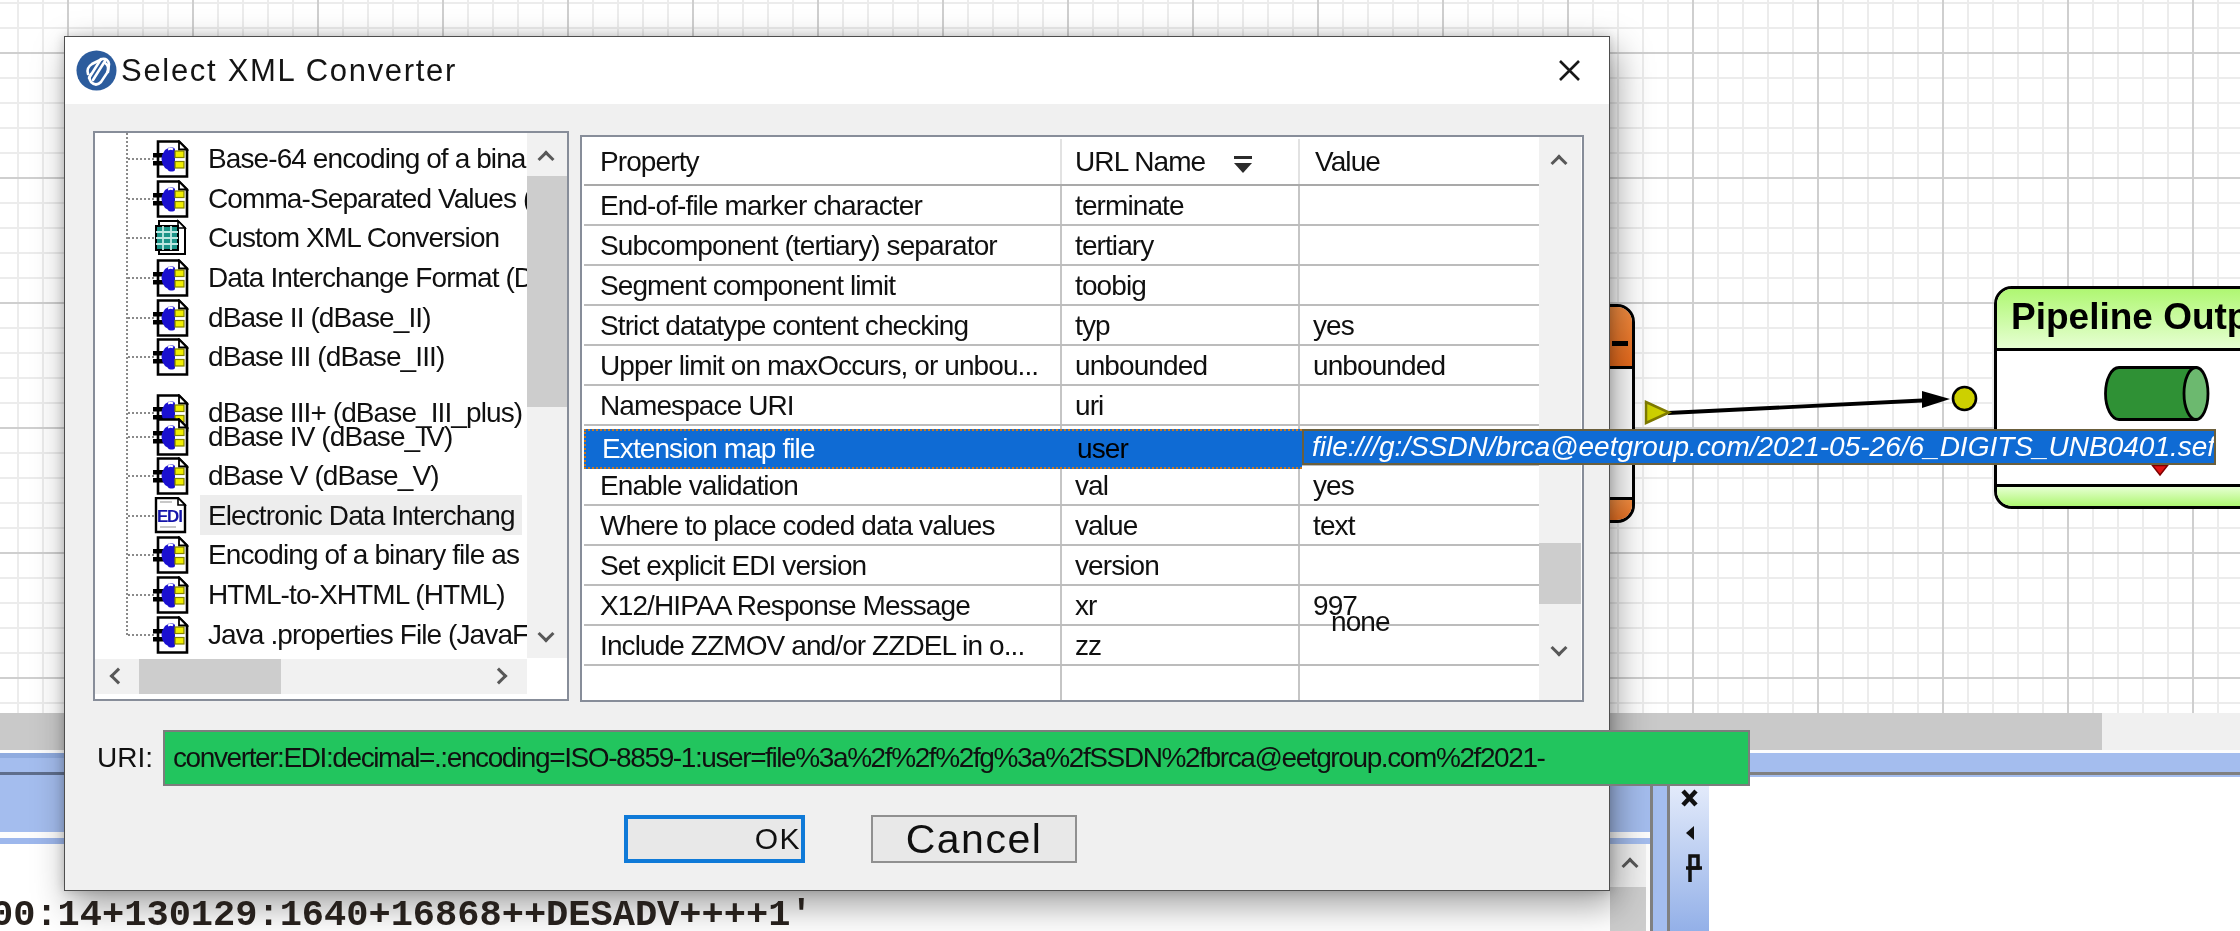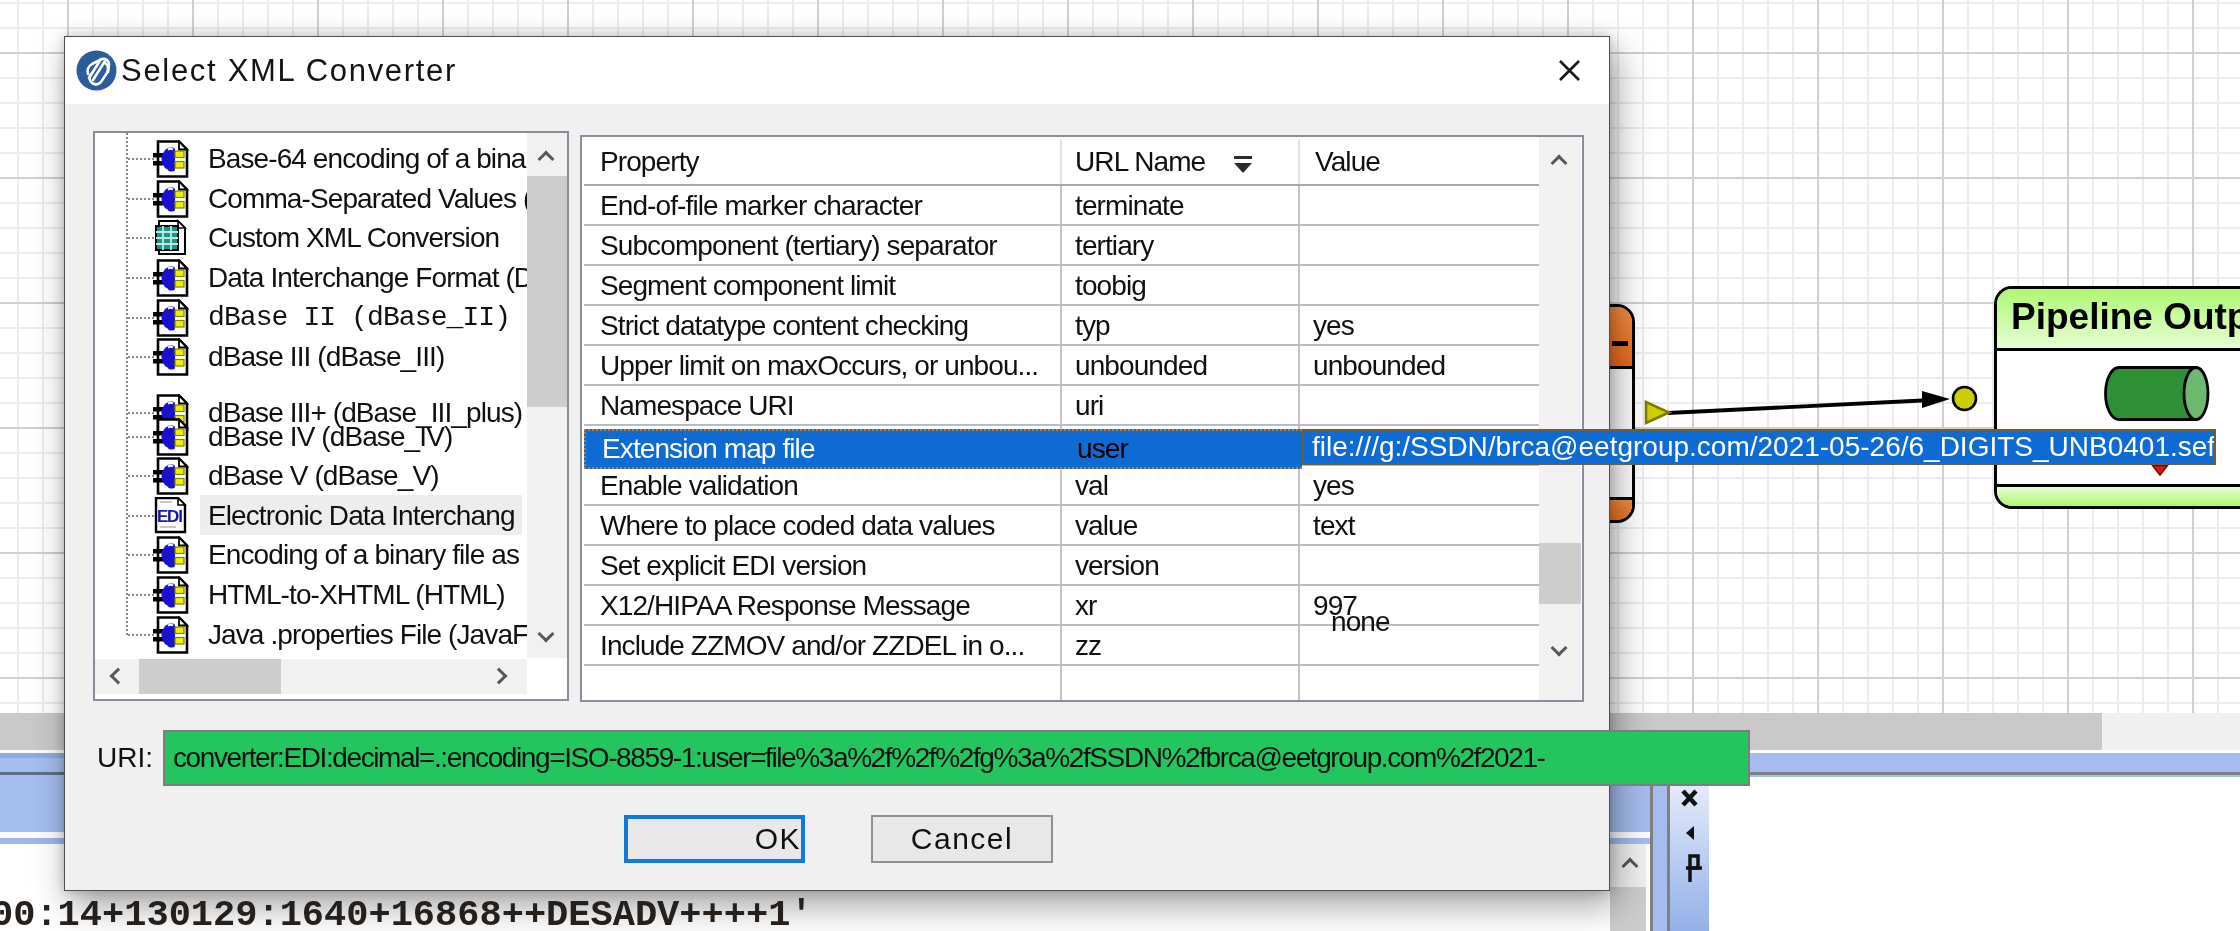--- a/index.html
+++ b/index.html
@@ -180,21 +180,21 @@
                 <rect x="1" y="13" width="13" height="4.5" fill="#000"></rect>
                 <rect x="1" y="21" width="13" height="4.5" fill="#000"></rect>
                 <path d="M13 10 q-7 9 0 18 l4 2.5 v-23 z" fill="#1a10d0"></path>
                 <rect x="16" y="7.5" width="7" height="24" rx="2.5" fill="#1a10d0"></rect>
                 <path d="M16 9.5 q3-1.5 5 0" stroke="#fff" stroke-width="2" fill="none"></path>
                 <rect x="23" y="11" width="9" height="6.5" fill="#f0ee00" stroke="#808000" stroke-width="1.2"></rect>
                 <rect x="23" y="21.5" width="9" height="6.5" fill="#f0ee00" stroke="#808000" stroke-width="1.2"></rect>
               </svg></span>
             <span class="tlab">Data Interchange Format (D</span>
           </div>
-      <div class="trow" style="top:165px;font-family:Liberation Mono, monospace;">
+      <div class="trow" style="top:165px;">
             <div class="doth" style="top:19px;"></div>
             <span class="ticon"><svg width="37" height="38" viewBox="0 0 37 38">
                 <path d="M6 1.5 h21 l8 8 v27 h-29 z" fill="#fff" stroke="#000" stroke-width="2.6"></path>
                 <path d="M27 1.5 l8 8 h-8 z" fill="#fff" stroke="#000" stroke-width="1.8"></path>
                 <rect x="1" y="13" width="13" height="4.5" fill="#000"></rect>
                 <rect x="1" y="21" width="13" height="4.5" fill="#000"></rect>
                 <path d="M13 10 q-7 9 0 18 l4 2.5 v-23 z" fill="#1a10d0"></path>
                 <rect x="16" y="7.5" width="7" height="24" rx="2.5" fill="#1a10d0"></rect>
                 <path d="M16 9.5 q3-1.5 5 0" stroke="#fff" stroke-width="2" fill="none"></path>
                 <rect x="23" y="11" width="9" height="6.5" fill="#f0ee00" stroke="#808000" stroke-width="1.2"></rect>
@@ -391,19 +391,19 @@
       <div class="abs sbtrack" style="left:957px;top:0;width:42px;height:563px;"></div>
       <div class="abs sbthumb" style="left:957px;top:406px;width:42px;height:61px;"></div>
       <span class="chev up" style="left:971px;top:20px;"></span>
       <span class="chev down" style="left:971px;top:505px;"></span>
     </div>
     <div class="abs" style="left:32px;top:693px;width:66px;height:56px;line-height:56px;font-size:28px;color:#101010;">URI:</div>
     <div class="abs" style="left:98px;top:693px;width:1587px;height:56px;border:2px solid #7d7d7d;background:#22c55e;overflow:hidden;">
       <div style="margin-left:8px;line-height:52px;font-size:28px;letter-spacing:-1.4px;color:#101010;white-space:nowrap;">converter:EDI:decimal=.:encoding=ISO-8859-1:user=file%3a%2f%2f%2fg%3a%2fSSDN%2fbrca@eetgroup.com%2f2021-</div>
     </div>
     <div class="abs" style="left:559px;top:778px;width:181px;height:48px;border:4px solid #0f7ad8;background:#e8e8e8;text-align:right;line-height:40px;font-size:30px;letter-spacing:1.5px;color:#101010;">OK</div>
-    <div class="abs" style="left:806px;top:778px;width:182px;height:48px;border:2px solid #909090;background:#e8e8e8;text-align:center;line-height:44px;font-size:30px;letter-spacing:1.5px;color:#101010;">Cancel</div>
+    <div class="abs" style="left:806px;top:778px;width:206px;height:48px;border:2px solid #909090;background:#e8e8e8;text-align:center;line-height:44px;font-size:41px;letter-spacing:1.5px;color:#101010;">Cancel</div>
   </div>
-  <div id="overbar" class="abs" style="left:1302px;top:429px;width:914px;height:36px;background:#0f6bd4;border:2px solid #6b5f3c;overflow:hidden;">
+  <div id="overbar" class="abs" style="left:1302px;top:429px;width:914px;height:36px;background:#0f6bd4;border:2px solid #6b5f3c;overflow:hidden;font-style:italic;">
     <div style="margin-left:8px;line-height:32px;font-size:28px;color:#fff;white-space:nowrap;">file:///g:/SSDN/brca@eetgroup.com/2021-05-26/6_DIGITS_UNB0401.sef</div>
   </div>
   <div id="bottomtext" class="abs" style="left:-9px; top:895px; font-family:'Liberation Mono',monospace; font-size:37px; line-height:40px; color:#26201c; font-weight:bold; letter-spacing:0;">00:14+130129:1640+16868++DESADV++++1'</div>
 </div>
 
 </body></html>

